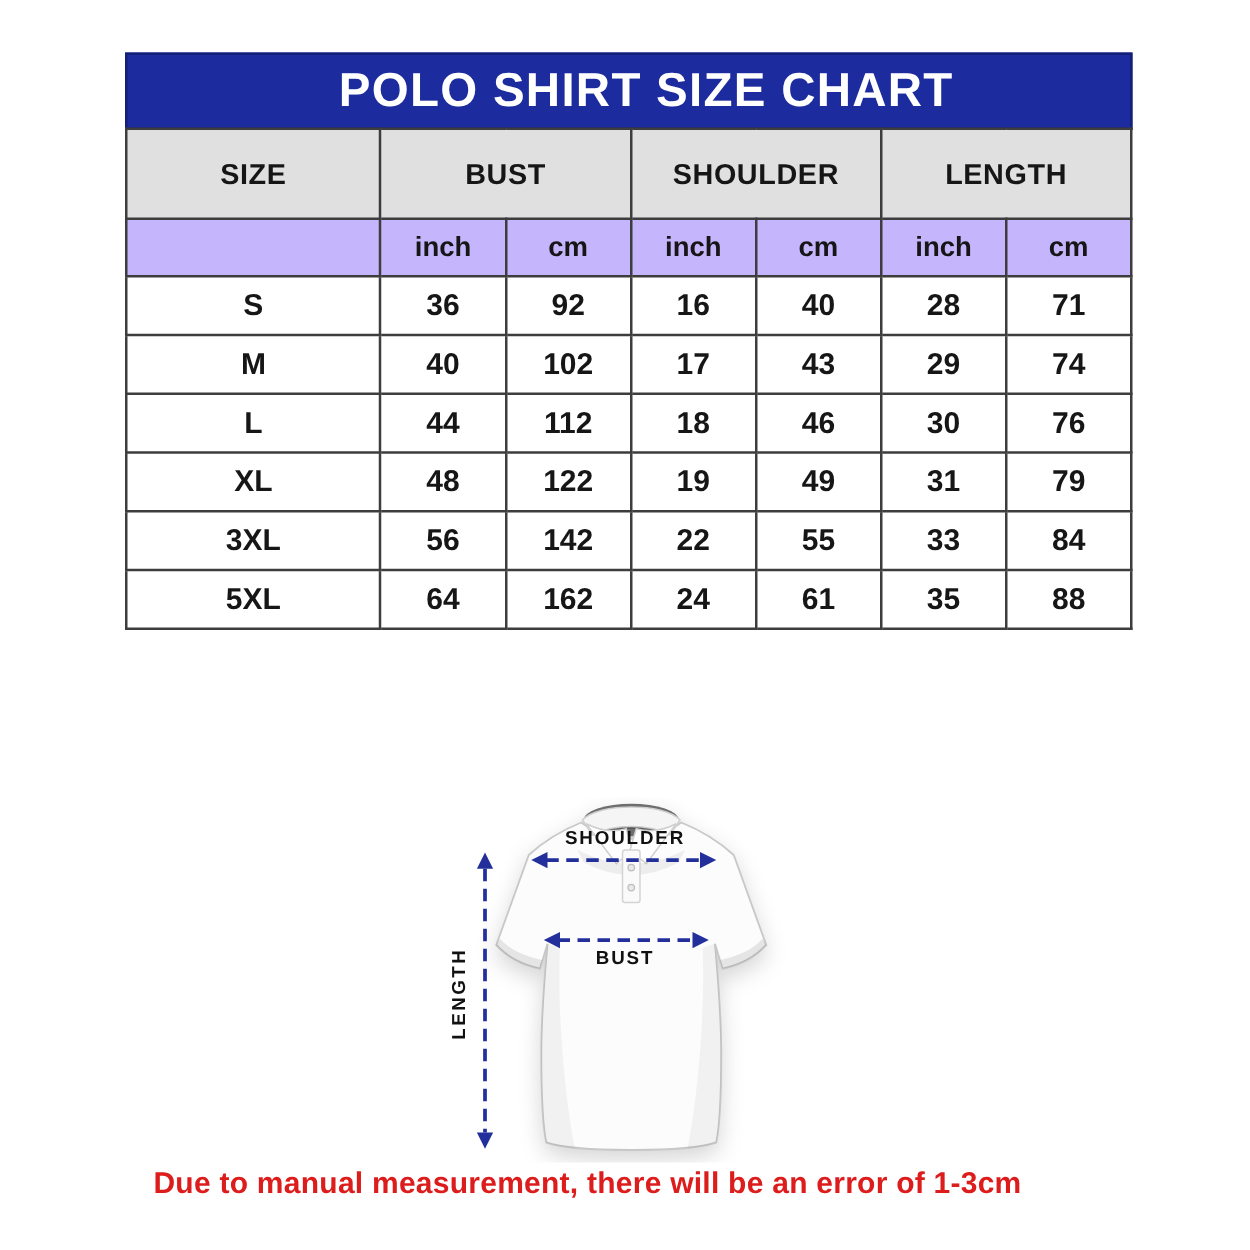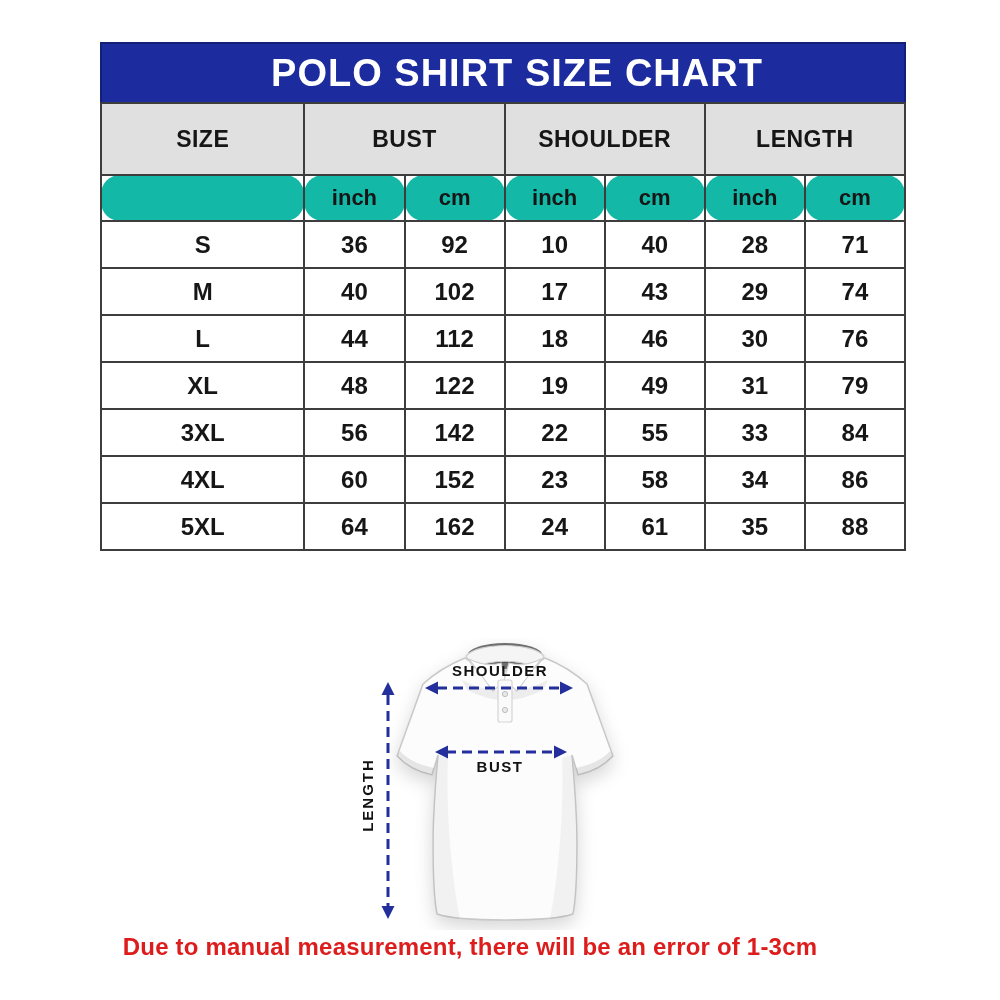--- a/index.html
+++ b/index.html
@@ -11,21 +11,21 @@
     background:#1c2b9d;border:2px solid #141f78;box-sizing:border-box;
     display:flex;align-items:center;justify-content:center;padding-left:28px;}
   .banner-title{color:#ffffff;font-size:38px;font-weight:700;letter-spacing:1px;white-space:nowrap;}
 
   
   table.size-table{position:absolute;left:100px;top:102px;width:806px;
     border-collapse:collapse;table-layout:fixed;}
   .size-table th,.size-table td{border:2px solid #3d3d3d;text-align:center;
     vertical-align:middle;padding:0;color:#161616;}
   .group-row th{background:#e0e0e0;height:70px;font-size:23px;font-weight:700;letter-spacing:.5px;}
-  .unit-row th{background:#14b8a6;height:44px;font-size:22px;font-weight:700;border-radius:19px;}
+  .unit-row th{background:#c4b5fd;height:44px;font-size:22px;font-weight:700;}
   .size-table tbody td{background:#ffffff;height:45px;font-size:24px;font-weight:700;}
   .size-table tbody td.size-cell{font-weight:700;}
 
   
   .figure{position:absolute;left:340px;top:638px;width:330px;height:292px;}
   .figure svg{position:absolute;left:0;top:0;}
   .lbl{position:absolute;color:#111111;font-weight:700;font-size:15px;
     letter-spacing:1.5px;text-align:center;line-height:18px;white-space:nowrap;}
   .lbl-shoulder{left:60px;top:24px;width:200px;}
   .lbl-bust{left:60px;top:120px;width:200px;}
@@ -69,21 +69,21 @@
         <th>cm</th>
         <th>inch</th>
         <th>cm</th>
       </tr>
     </thead>
     <tbody>
       <tr>
         <td class="size-cell">S</td>
         <td>36</td>
         <td>92</td>
-        <td>10</td>
+        <td>16</td>
         <td>40</td>
         <td>28</td>
         <td>71</td>
       </tr>
       <tr>
         <td class="size-cell">M</td>
         <td>40</td>
         <td>102</td>
         <td>17</td>
         <td>43</td>
@@ -109,29 +109,20 @@
         <td>79</td>
       </tr>
       <tr>
         <td class="size-cell">3XL</td>
         <td>56</td>
         <td>142</td>
         <td>22</td>
         <td>55</td>
         <td>33</td>
         <td>84</td>
-      </tr>
-      <tr>
-        <td class="size-cell">4XL</td>
-        <td>60</td>
-        <td>152</td>
-        <td>23</td>
-        <td>58</td>
-        <td>34</td>
-        <td>86</td>
       </tr>
       <tr>
         <td class="size-cell">5XL</td>
         <td>64</td>
         <td>162</td>
         <td>24</td>
         <td>61</td>
         <td>35</td>
         <td>88</td>
       </tr>

